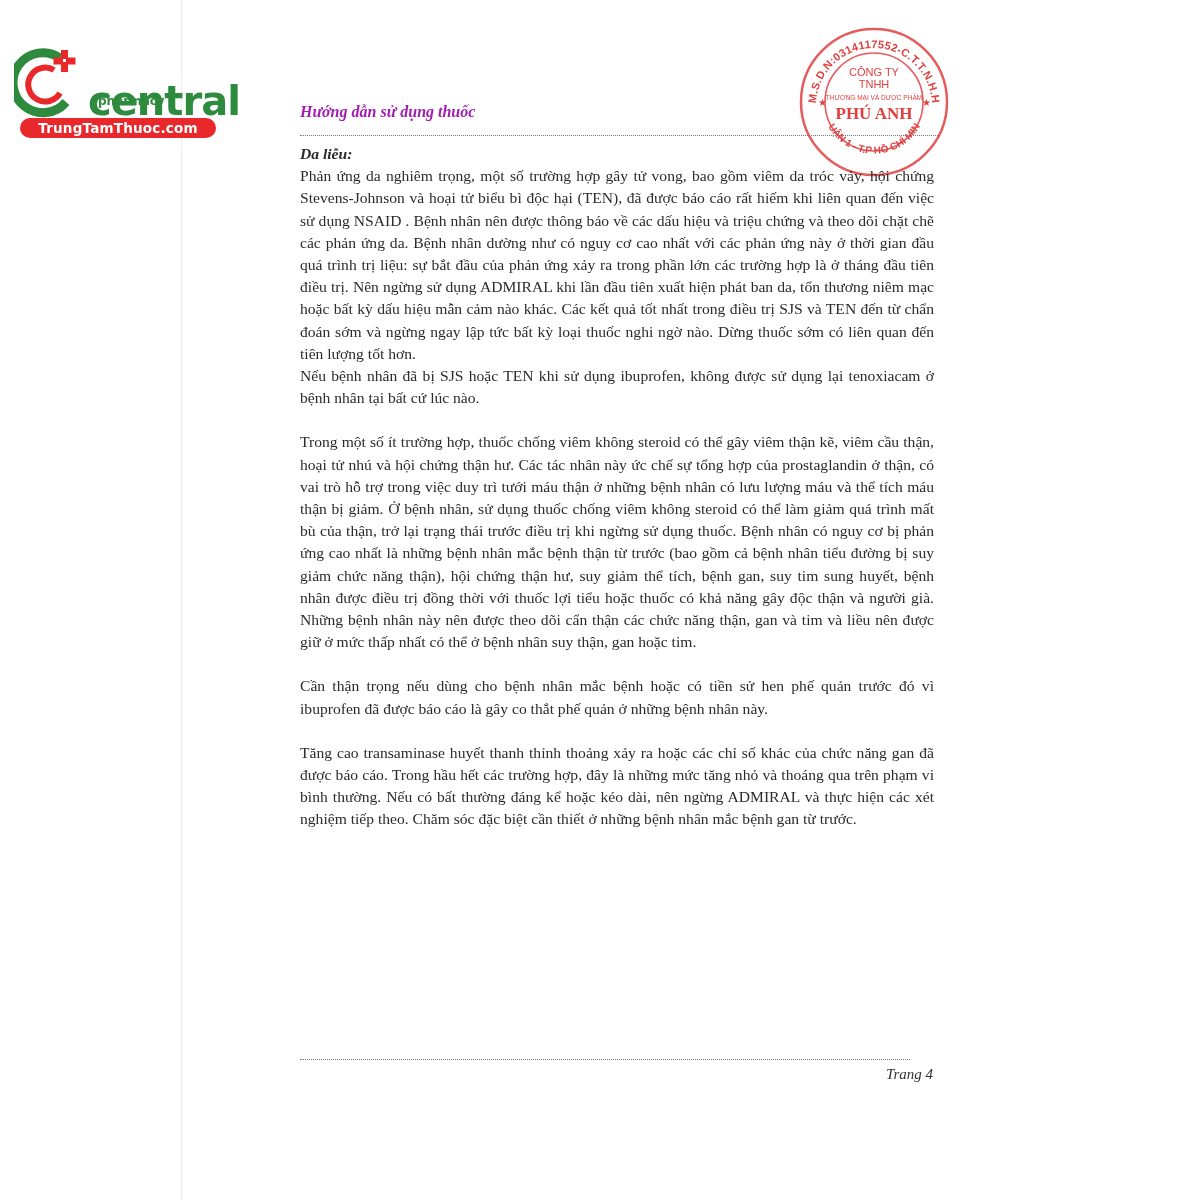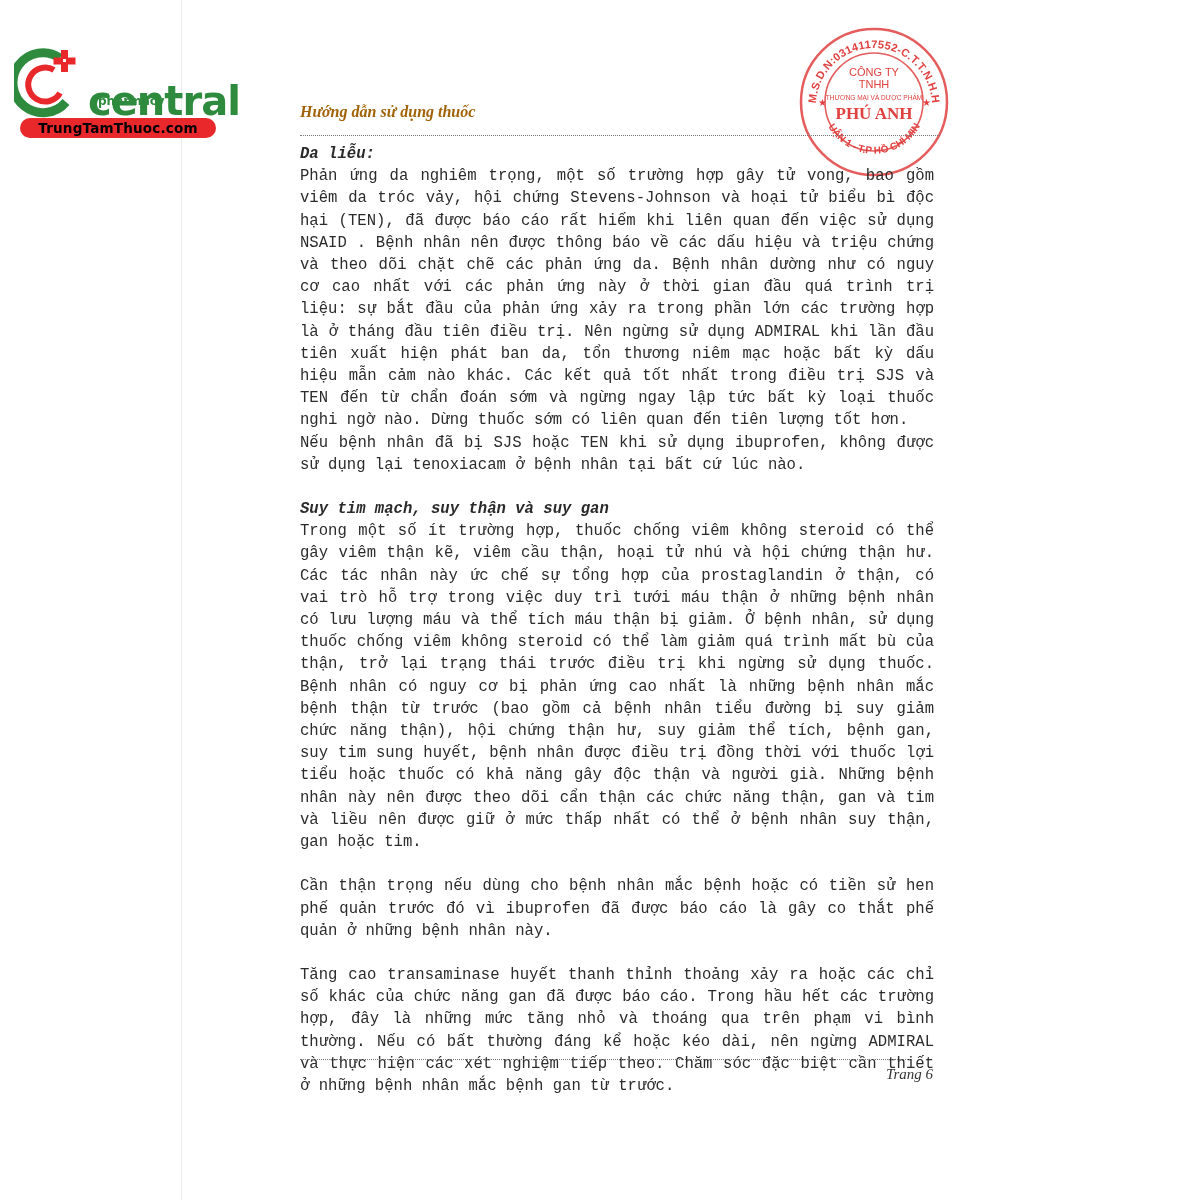--- a/index.html
+++ b/index.html
@@ -9,30 +9,30 @@
     }
     .page-edge { position: absolute; left: 181px; top: 0; width: 1px; height: 1200px; background: #ececec; }
     
     .logo { position: absolute; left: 8px; top: 38px; width: 205px; height: 100px; }
     .logo-mark { position: absolute; left: 6px; top: 8px; width: 72px; height: 72px; }
     .logo-word { position: absolute; left: 80px; top: 8px; font-family: "DejaVu Sans", sans-serif; font-weight: bold;
       font-size: 40px; letter-spacing: -1px; color: #2e8b3e; line-height: 46px; margin-top: 32px; }
     .logo-sub { position: absolute; left: 90px; top: 56px; font-family: "DejaVu Sans", sans-serif; font-weight: bold;
       font-size: 12px; color: #2e8b3e; }
     .logo-url { position: absolute; left: 12px; top: 80px; width: 196px; height: 20px; border-radius: 10px; background: #e8282b;
-      color: #000000; font-family: "DejaVu Sans", sans-serif; font-weight: bold; font-size: 13.5px; text-align: center; line-height: 20px; letter-spacing: 0.2px; }
+      color: #ffffff; font-family: "DejaVu Sans", sans-serif; font-weight: bold; font-size: 13.5px; text-align: center; line-height: 20px; letter-spacing: 0.2px; }
     
     .stamp { position: absolute; left: 798px; top: 26px; width: 152px; height: 152px; }
     
-    .doc-title { position: absolute; left: 300px; top: 103px; font-style: italic; font-weight: bold; font-size: 16px; color: #a16207; }
+    .doc-title { position: absolute; left: 300px; top: 103px; font-style: italic; font-weight: bold; font-size: 16px; color: #a21caf; }
     .rule { position: absolute; height: 0; border-top: 1.5px dotted #777; }
     .rule-top { left: 300px; top: 135px; width: 640px; }
     .rule-bottom { left: 300px; top: 1059px; width: 610px; }
     .content { position: absolute; left: 300px; top: 143px; width: 634px; font-size: 15.6px; line-height: 22.2px; text-align: justify; color: #2b2b2b; }
-    .content p { margin: 0; font-family: Liberation Mono, monospace; }
+    .content p { margin: 0; }
     .h { font-style: italic; font-weight: bold; color: #2a2a2a; }
     .gap { height: 22px; }
     .page-num { position: absolute; left: 886px; top: 1066px; font-style: italic; font-size: 15px; color: #333; }
   </style>
 </head>
 <body>
 
 <div class="page-edge"></div>
 
 <div class="logo">
@@ -71,26 +71,25 @@
 
 <div class="doc-title">Hướng dẫn sử dụng thuốc</div>
 <div class="rule rule-top"></div>
 
 <div class="content">
   <p class="h">Da liễu:</p>
   <p>Phản ứng da nghiêm trọng, một số trường hợp gây tử vong, bao gồm viêm da tróc vảy, hội chứng Stevens-Johnson và hoại tử biểu bì độc hại (TEN), đã được báo cáo rất hiếm khi liên quan đến việc sử dụng NSAID . Bệnh nhân nên được thông báo về các dấu hiệu và triệu chứng và theo dõi chặt chẽ các phản ứng da. Bệnh nhân dường như có nguy cơ cao nhất với các phản ứng này ở thời gian đầu quá trình trị liệu: sự bắt đầu của phản ứng xảy ra trong phần lớn các trường hợp là ở tháng đầu tiên điều trị. Nên ngừng sử dụng ADMIRAL khi lần đầu tiên xuất hiện phát ban da, tổn thương niêm mạc hoặc bất kỳ dấu hiệu mẫn cảm nào khác. Các kết quả tốt nhất trong điều trị SJS và TEN đến từ chẩn đoán sớm và ngừng ngay lập tức bất kỳ loại thuốc nghi ngờ nào. Dừng thuốc sớm có liên quan đến tiên lượng tốt hơn.</p>
   <p>Nếu bệnh nhân đã bị SJS hoặc TEN khi sử dụng ibuprofen, không được sử dụng lại tenoxiacam ở bệnh nhân tại bất cứ lúc nào.</p>
   <div class="gap"></div>
 
-  <p class="h">Suy tim mạch, suy thận và suy gan</p>
   <p>Trong một số ít trường hợp, thuốc chống viêm không steroid có thể gây viêm thận kẽ, viêm cầu thận, hoại tử nhú và hội chứng thận hư. Các tác nhân này ức chế sự tổng hợp của prostaglandin ở thận, có vai trò hỗ trợ trong việc duy trì tưới máu thận ở những bệnh nhân có lưu lượng máu và thể tích máu thận bị giảm. Ở bệnh nhân, sử dụng thuốc chống viêm không steroid có thể làm giảm quá trình mất bù của thận, trở lại trạng thái trước điều trị khi ngừng sử dụng thuốc. Bệnh nhân có nguy cơ bị phản ứng cao nhất là những bệnh nhân mắc bệnh thận từ trước (bao gồm cả bệnh nhân tiểu đường bị suy giảm chức năng thận), hội chứng thận hư, suy giảm thể tích, bệnh gan, suy tim sung huyết, bệnh nhân được điều trị đồng thời với thuốc lợi tiểu hoặc thuốc có khả năng gây độc thận và người già. Những bệnh nhân này nên được theo dõi cẩn thận các chức năng thận, gan và tim và liều nên được giữ ở mức thấp nhất có thể ở bệnh nhân suy thận, gan hoặc tim.</p>
   <div class="gap"></div>
 
   <p>Cần thận trọng nếu dùng cho bệnh nhân mắc bệnh hoặc có tiền sử hen phế quản trước đó vì ibuprofen đã được báo cáo là gây co thắt phế quản ở những bệnh nhân này.</p>
   <div class="gap"></div>
   <p>Tăng cao transaminase huyết thanh thỉnh thoảng xảy ra hoặc các chỉ số khác của chức năng gan đã được báo cáo. Trong hầu hết các trường hợp, đây là những mức tăng nhỏ và thoáng qua trên phạm vi bình thường. Nếu có bất thường đáng kể hoặc kéo dài, nên ngừng ADMIRAL và thực hiện các xét nghiệm tiếp theo. Chăm sóc đặc biệt cần thiết ở những bệnh nhân mắc bệnh gan từ trước.</p>
   <div class="gap"></div>
   <div class="gap"></div>
 
 </div>
 
 <div class="rule rule-bottom"></div>
-<div class="page-num">Trang 6</div>
+<div class="page-num">Trang 4</div>
 
 </body></html>

